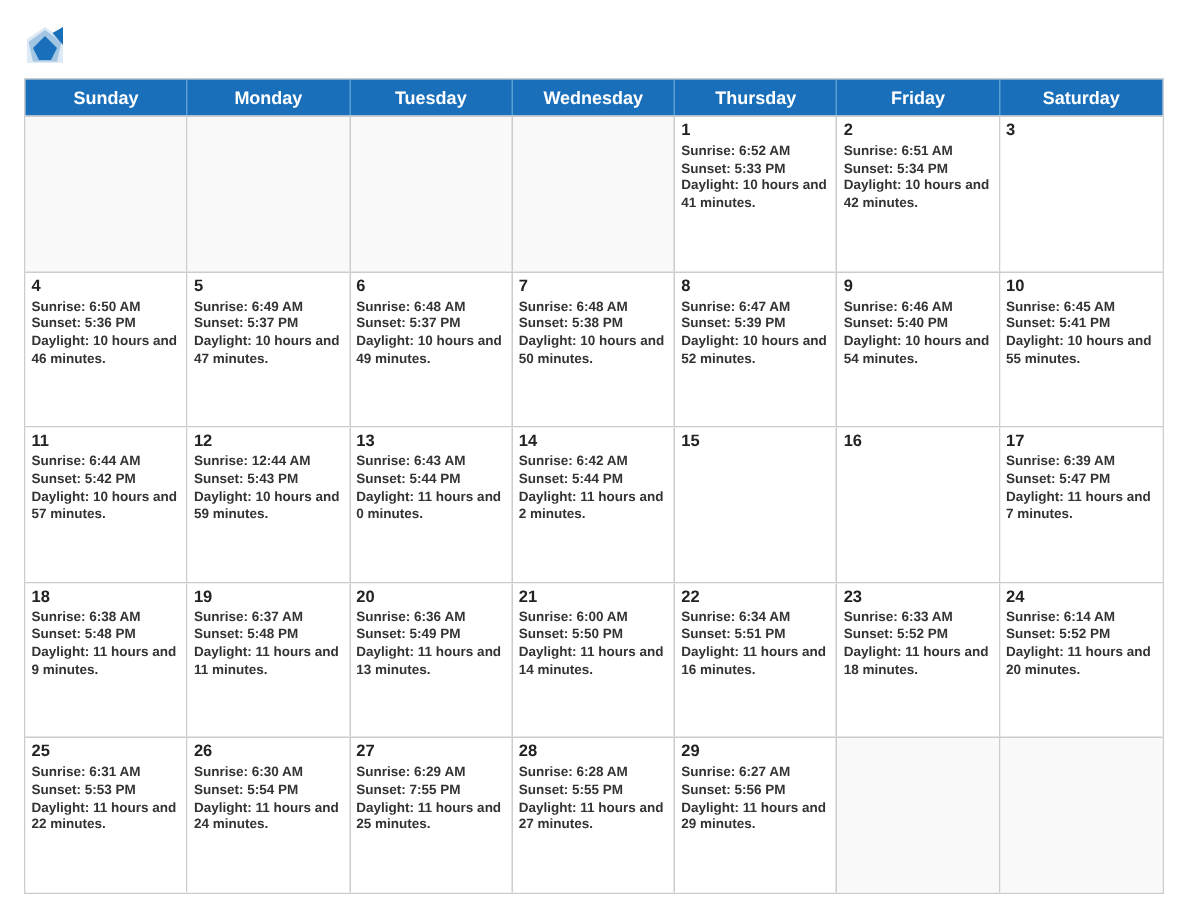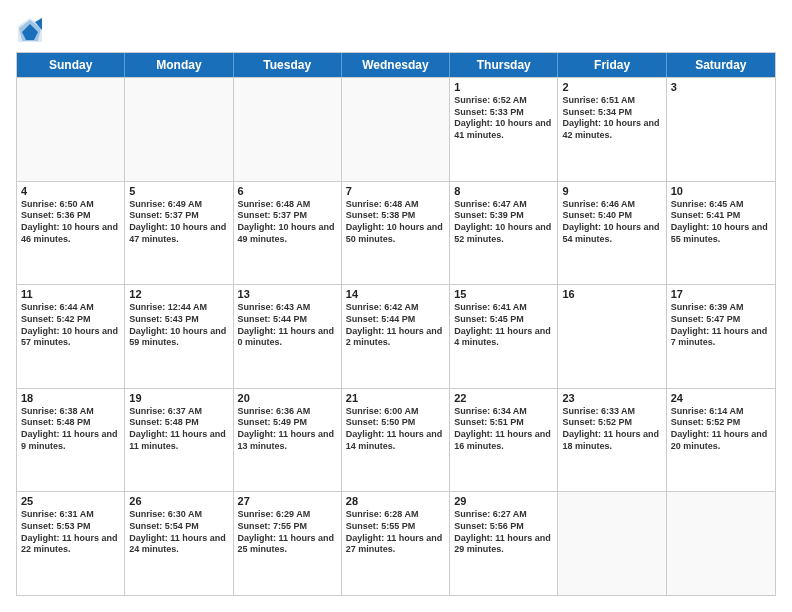--- a/index.html
+++ b/index.html
@@ -228,23 +228,20 @@
 Daylight: 11 hours and 0 minutes.</div>
           </div>
           <div class="cal-cell">
             <div class="day-num">14</div>
             <div class="cell-text">Sunrise: 6:42 AM
 Sunset: 5:44 PM
 Daylight: 11 hours and 2 minutes.</div>
           </div>
           <div class="cal-cell">
             <div class="day-num">15</div>
-            <div class="cell-text">Sunrise: 6:41 AM
-Sunset: 5:45 PM
-Daylight: 11 hours and 4 minutes.</div>
           </div>
           <div class="cal-cell">
             <div class="day-num">16</div>
           </div>
           <div class="cal-cell">
             <div class="day-num">17</div>
             <div class="cell-text">Sunrise: 6:39 AM
 Sunset: 5:47 PM
 Daylight: 11 hours and 7 minutes.</div>
           </div>

